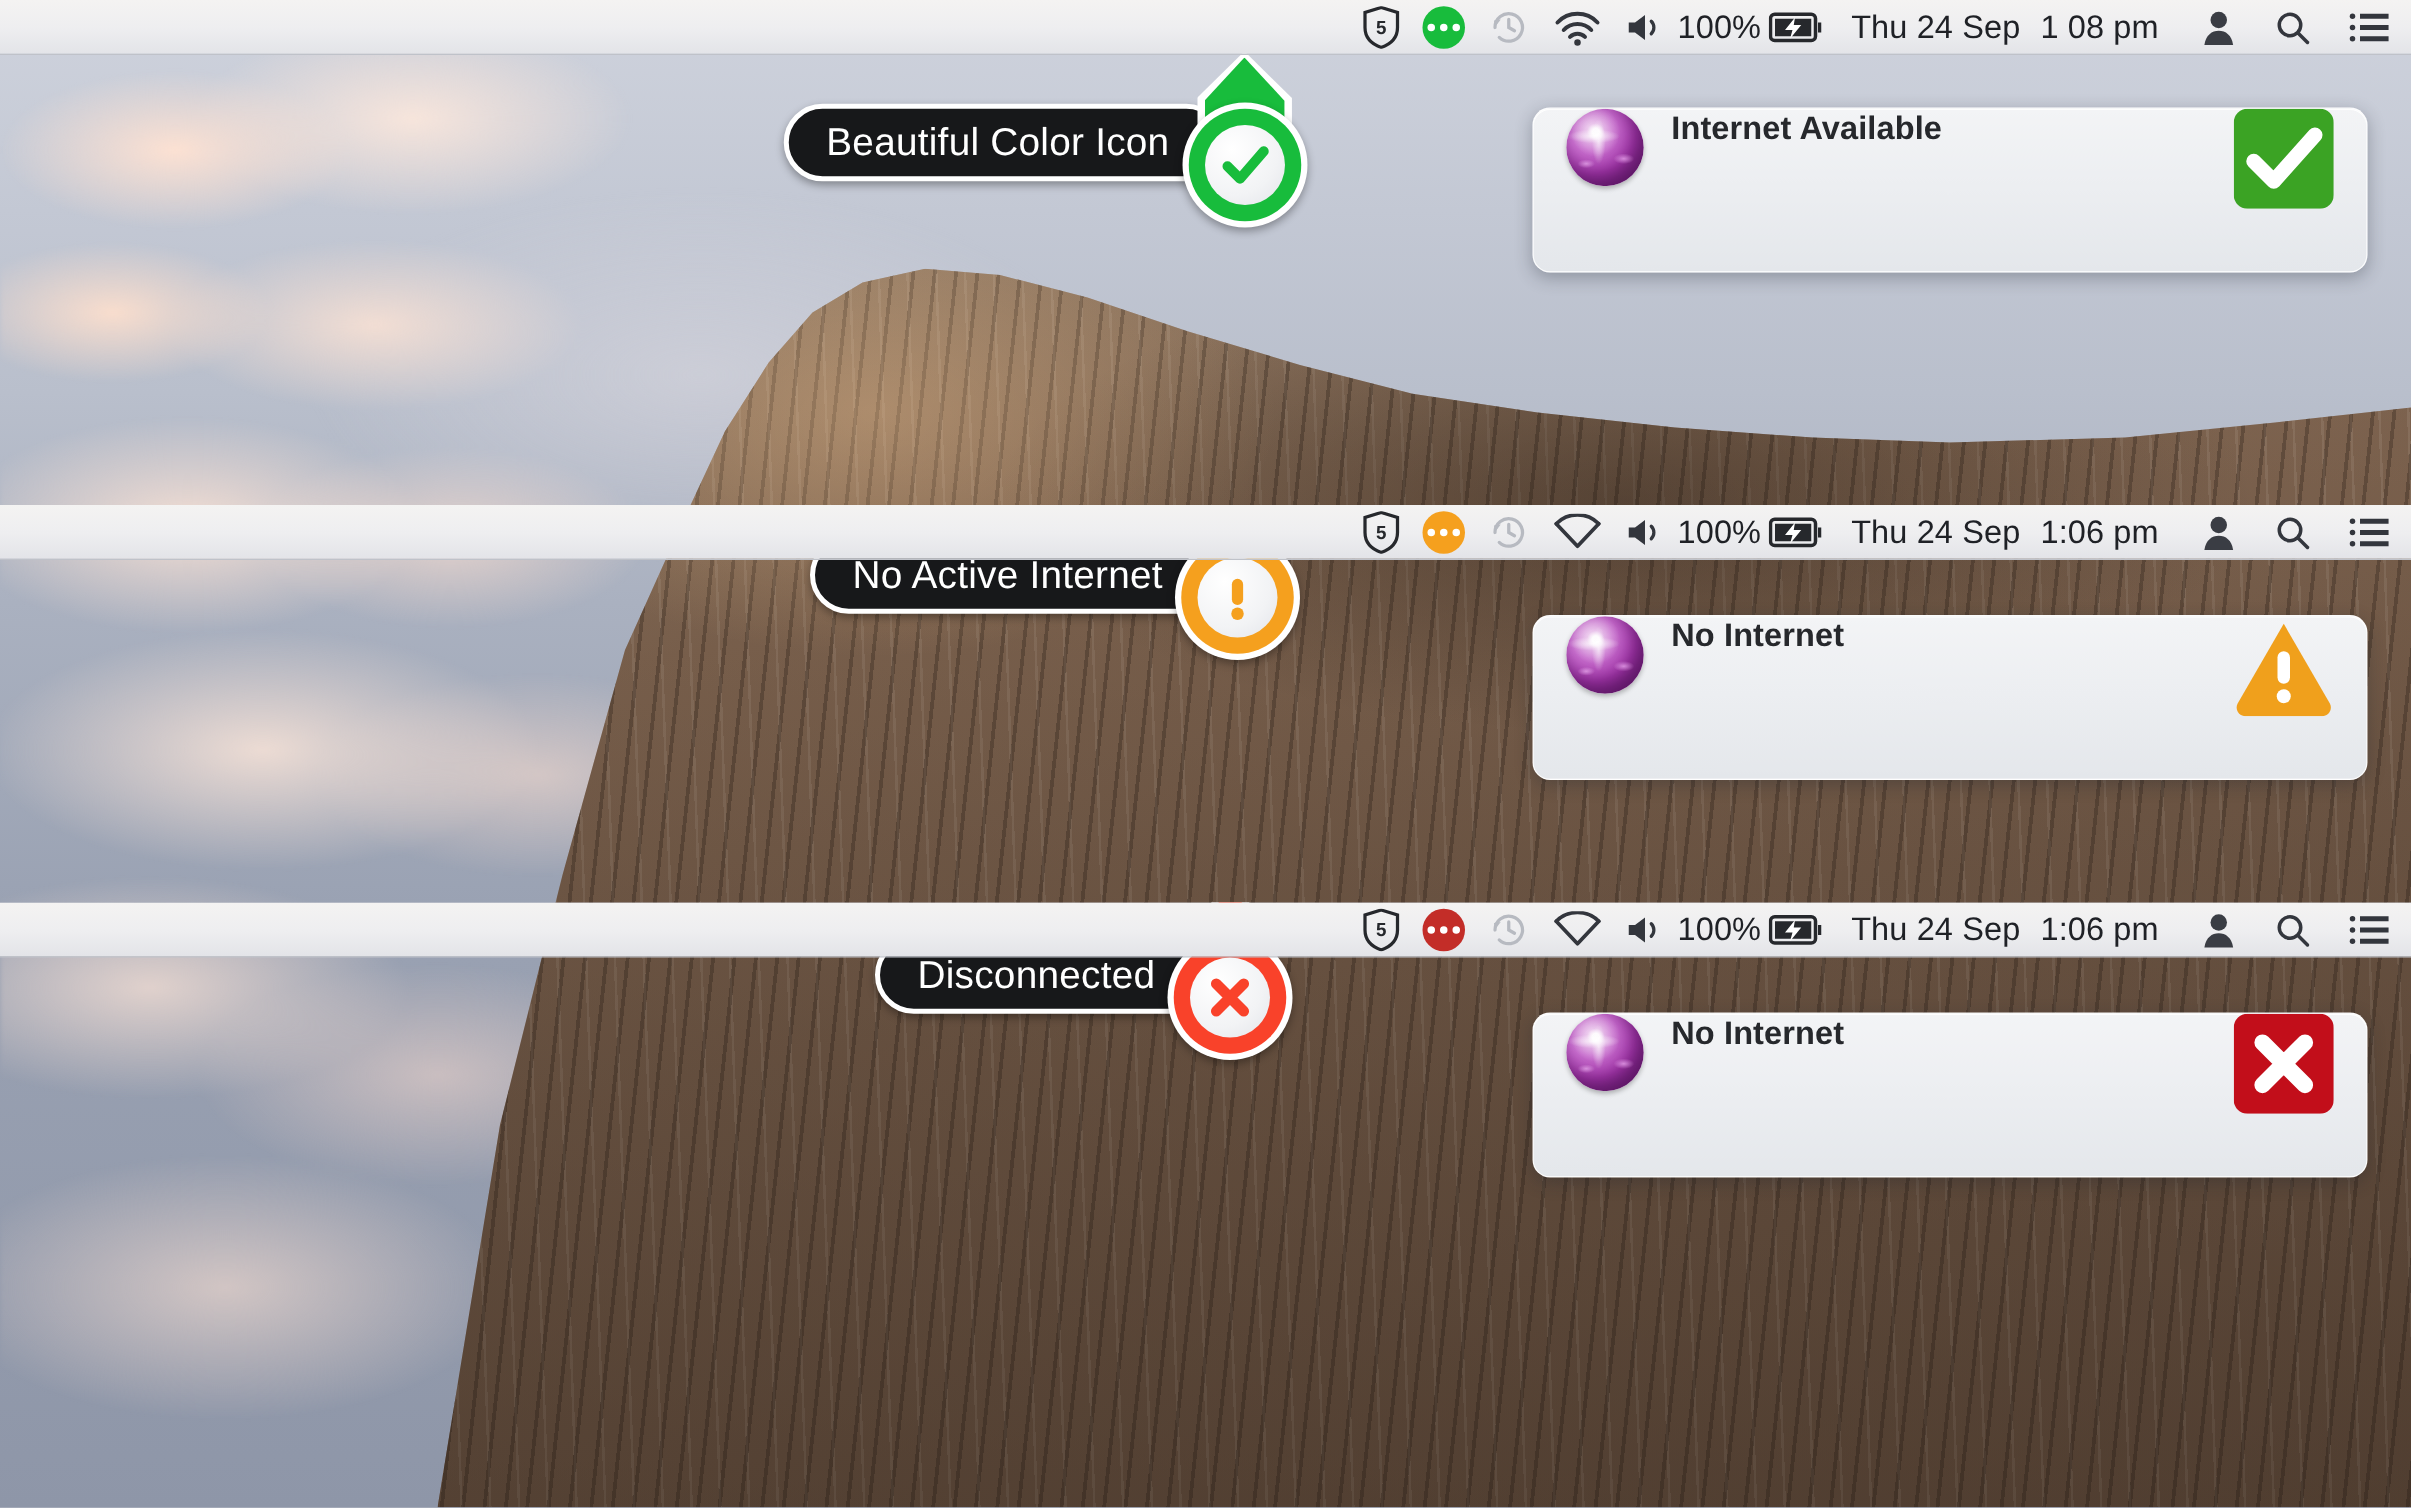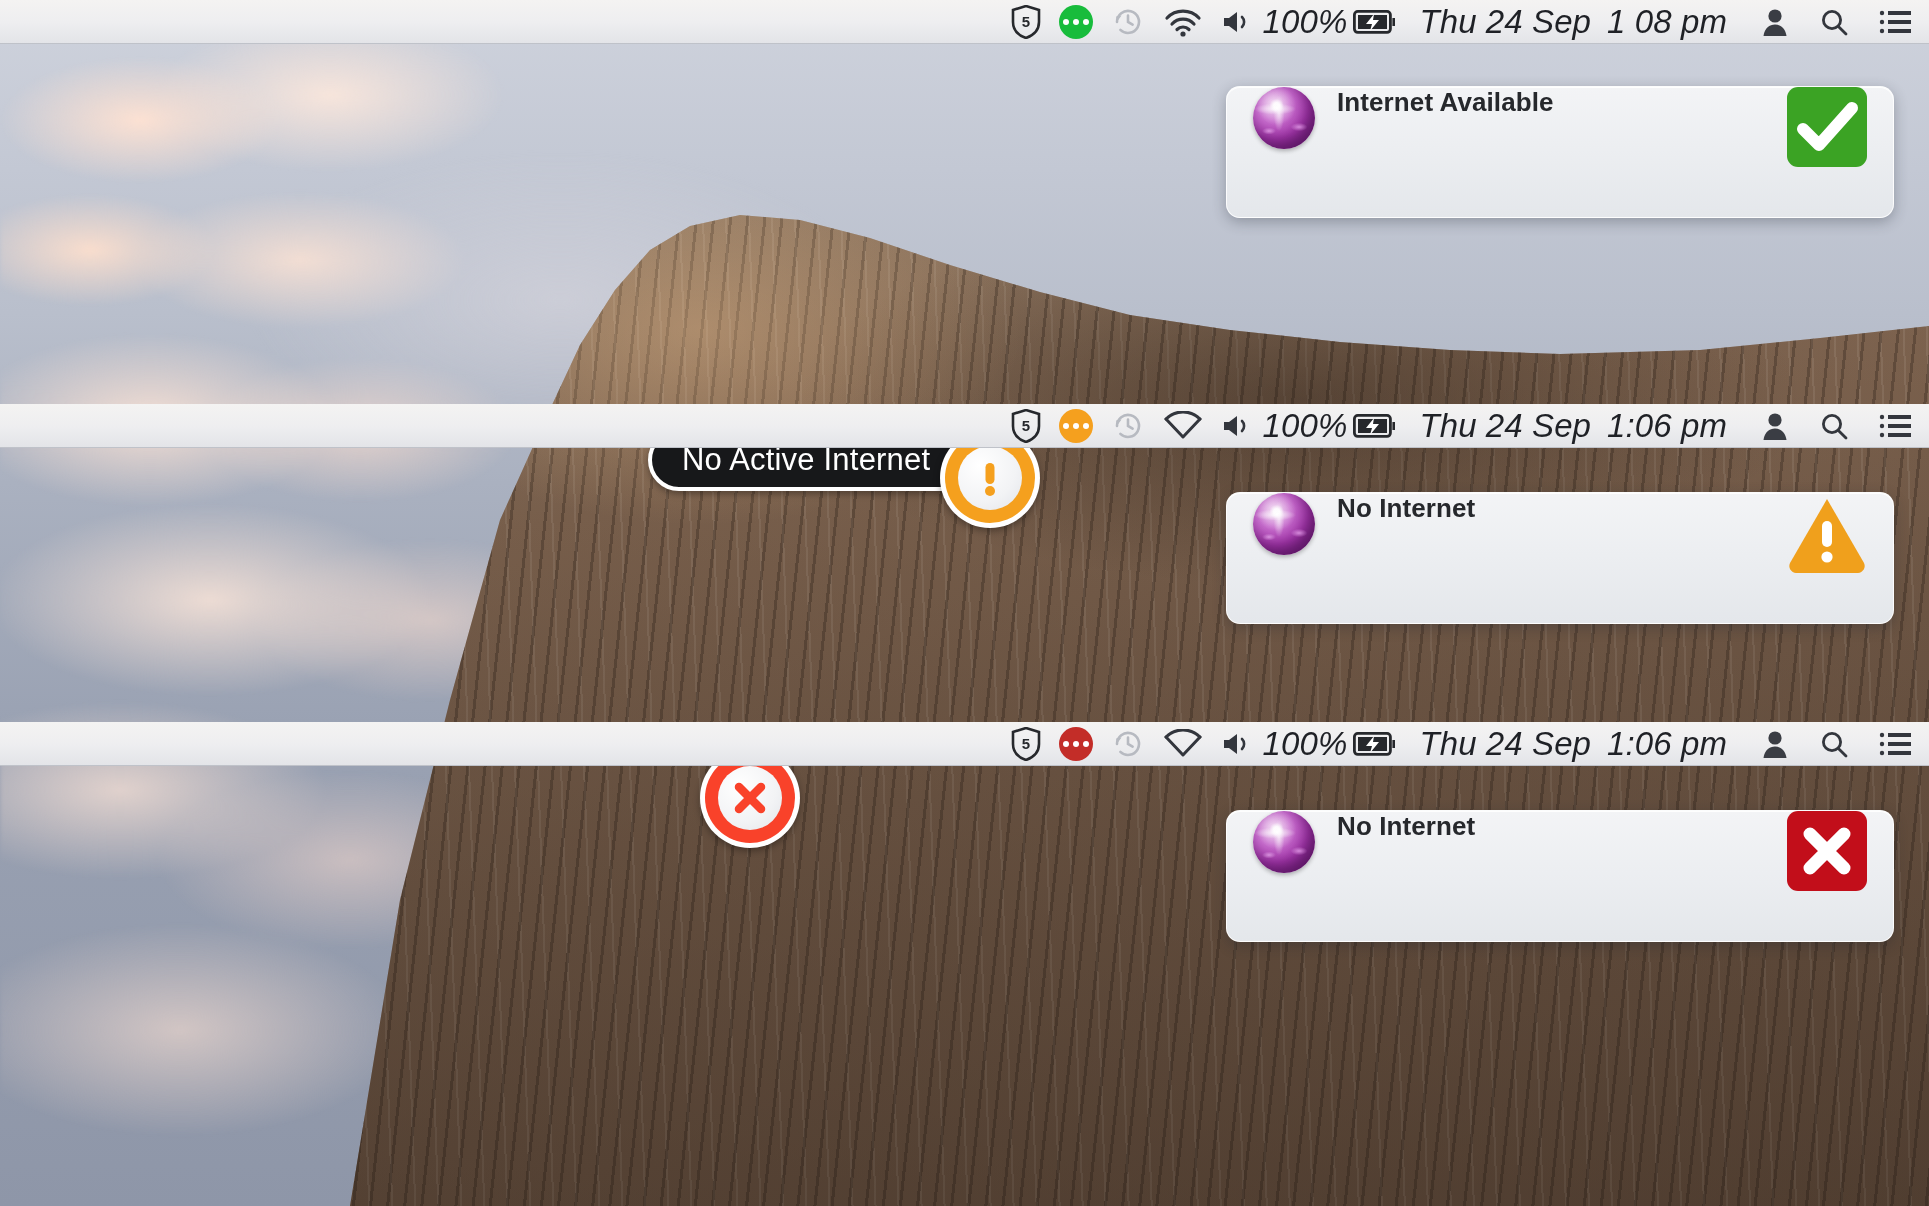--- a/index.html
+++ b/index.html
@@ -69,22 +69,22 @@
     position:absolute; left:0; top:0; width:1929px; height:44px;
     background:linear-gradient(180deg,#f4f3f2 0%, #eeeef0 52%, #e3e4e8 100%);
     border-bottom:1px solid #bfc2c9;
     display:flex; align-items:center; justify-content:flex-end;
     padding-right:18px; gap:0;
     z-index:30;
   }
   .mb-item { display:flex; align-items:center; justify-content:center; height:44px; }
   .mb-gap { width:18px; }
   .mb-text {
-    font-size:33px; color:#1f2126; letter-spacing:.1px;
-    font-family:"Liberation Sans", sans-serif; white-space:nowrap;font-style:italic;
+    font-size:26px; color:#1f2126; letter-spacing:.1px;
+    font-family:"Liberation Sans", sans-serif; white-space:nowrap;
   }
   .mb-pct { padding:0 6px 0 10px; }
   .mb-clock { padding-left:22px; }
 
   
   .ic-shield { width:30px; height:34px; position:relative; }
   .ic-shield svg { display:block; }
 
   
   .ic-dots { width:34px; height:34px; border-radius:50%; display:flex;
@@ -279,20 +279,36 @@
             <rect x="9" y="2" width="23" height="4" fill="#33363d"></rect>
           <circle cx="3" cy="13" r="2.2" fill="#33363d"></circle>
             <rect x="9" y="11" width="23" height="4" fill="#33363d"></rect>
           <circle cx="3" cy="22" r="2.2" fill="#33363d"></circle>
             <rect x="9" y="20" width="23" height="4" fill="#33363d"></rect>
         </svg>
       </span>
     </div>
   </div>
 
+  <div class="callout" style="left:627px; top:46px;">
+    <div class="pill">Beautiful Color Icon</div>
+    <div class="pin">
+      <div class="spire-out"></div>
+      <div class="spire" style="background:#18bc3c;"></div>
+      <div class="ring-out"></div>
+      <div class="ring" style="background:#18bc3c;"></div>
+      <div class="hole">
+        <span class="glyph">
+          <svg viewBox="0 0 46 46" width="46" height="46">
+            <path d="M9 24 L19 34 L38 12" fill="none" stroke="#18bc3c" stroke-width="8" stroke-linecap="round" stroke-linejoin="round"></path>
+          </svg>
+        </span>
+      </div>
+    </div>
+  </div>
 
   <div class="notif" style="left:1226px; top:86px;">
     <span class="globe"></span>
     <div class="ntext">
       <div class="ntitle">Internet Available</div>
     </div>
     <span class="nbadge">
       <svg viewBox="0 0 80 80" width="80" height="80">
         <rect x="0" y="0" width="80" height="80" rx="11" fill="#3ba324"></rect>
         <path d="M16 42 L32 58 L65 21" fill="none" stroke="#ffffff" stroke-width="12" stroke-linecap="round" stroke-linejoin="round"></path>
@@ -528,20 +544,21 @@
           <circle cx="3" cy="13" r="2.2" fill="#33363d"></circle>
             <rect x="9" y="11" width="23" height="4" fill="#33363d"></rect>
           <circle cx="3" cy="22" r="2.2" fill="#33363d"></circle>
             <rect x="9" y="20" width="23" height="4" fill="#33363d"></rect>
         </svg>
       </span>
     </div>
   </div>
 
   <div class="callout" style="left:700px; top:-10px;">
+    <div class="pill">Disconnected</div>
     <div class="pin">
       <div class="spire-out"></div>
       <div class="spire" style="background:#f9422a;"></div>
       <div class="ring-out"></div>
       <div class="ring" style="background:#f9422a;"></div>
       <div class="hole">
         <span class="glyph">
           <svg viewBox="0 0 46 46" width="46" height="46">
             <path d="M12 12 L34 34 M34 12 L12 34" fill="none" stroke="#f9422a" stroke-width="8.5" stroke-linecap="round"></path>
           </svg>

